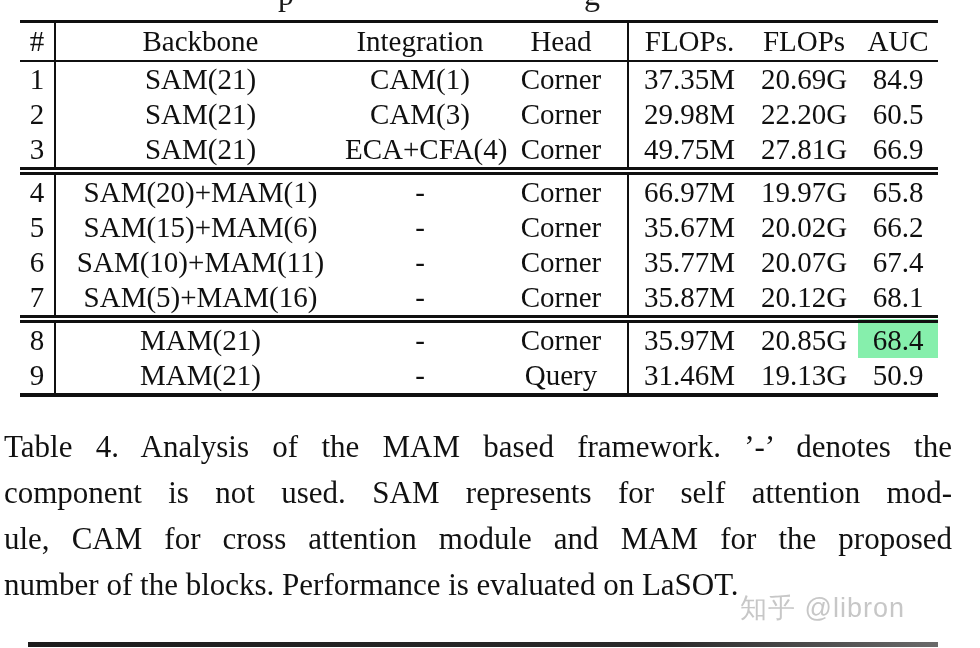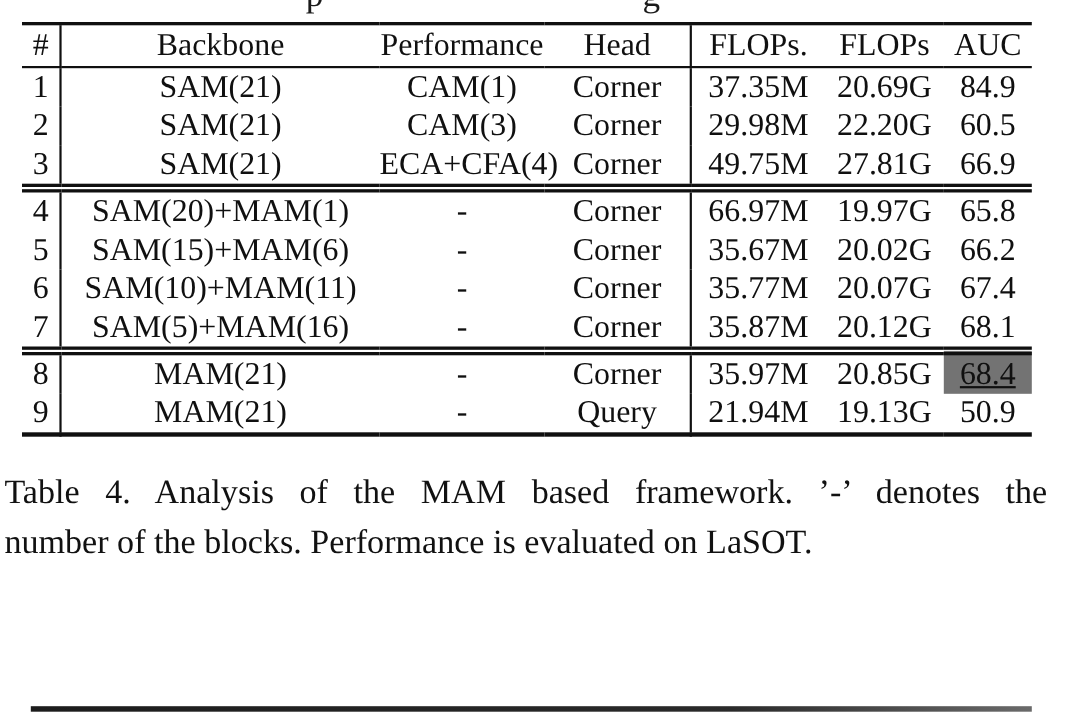--- a/index.html
+++ b/index.html
@@ -38,21 +38,21 @@
     padding: 0;
     text-align: center;
     font-weight: normal;
     white-space: nowrap;
     overflow: visible;
   }
   table.results th { height: 37px; border-bottom: 2px solid #101010; }
   table.results td { height: 35px; }
   .b-right { border-right: 2px solid #101010; }
   tr.group-start td { border-top: 8px double #101010; }
-  td.auc-best { background: #737373; font-weight: bold; text-decoration: underline; }
+  td.auc-best { background: #86efac; font-weight: bold; }
 
   
   .caption {
     position: absolute; top: 424px; left: 4px; width: 948px;
     font-size: 31px; color: #111111;
   }
   .caption-line {
     height: 46px; line-height: 46px;
     text-align: justify; text-align-last: justify;
   }
@@ -90,21 +90,21 @@
         <col style="width:150px">
       <col style="width:133px">
         <col style="width:122px">
         <col style="width:108px">
       <col style="width:80px">
     </colgroup>
     <thead>
       <tr>
         <th class="b-right">#</th>
         <th>Backbone</th>
-        <th>Performance</th>
+        <th>Integration</th>
         <th class="b-right">Head</th>
         <th>FLOPs.</th>
         <th>FLOPs</th>
         <th>AUC</th>
       </tr>
     </thead>
     <tbody>
       <tr>
         <td class="b-right">1</td>
         <td>SAM(21)</td>
@@ -175,28 +175,31 @@
         <td class="b-right">Corner</td>
         <td>35.97M</td>
         <td>20.85G</td>
         <td class="auc-best">68.4</td>
       </tr>
       <tr>
         <td class="b-right">9</td>
         <td>MAM(21)</td>
         <td>-</td>
         <td class="b-right">Query</td>
-        <td>21.94M</td>
+        <td>31.46M</td>
         <td>19.13G</td>
         <td>50.9</td>
       </tr>
     </tbody>
   </table>
 
+  <span class="watermark">知乎 @libron</span>
 
   <div class="caption">
     <div class="caption-line">Table 4.  Analysis of the MAM based framework.  ’-’ denotes the</div>
+    <div class="caption-line">component is not used.  SAM represents for self attention mod-</div>
+    <div class="caption-line">ule, CAM for cross attention module and MAM for the proposed</div>
     <div class="caption-line last">number of the blocks. Performance is evaluated on LaSOT.</div>
   </div>
 
   <div class="bottom-rule"></div>
 
 </div>
 
 </body></html>

